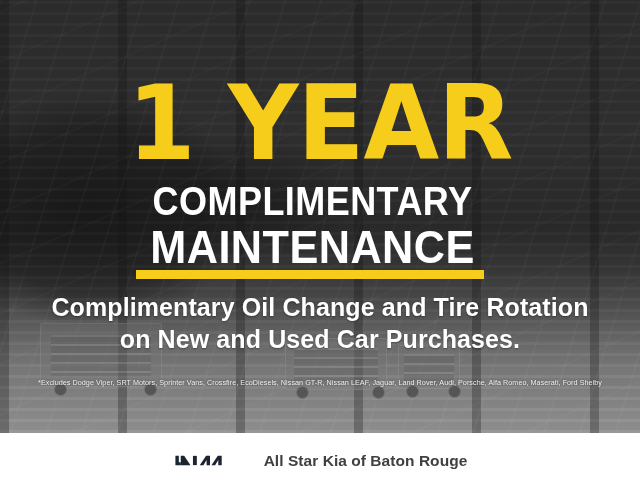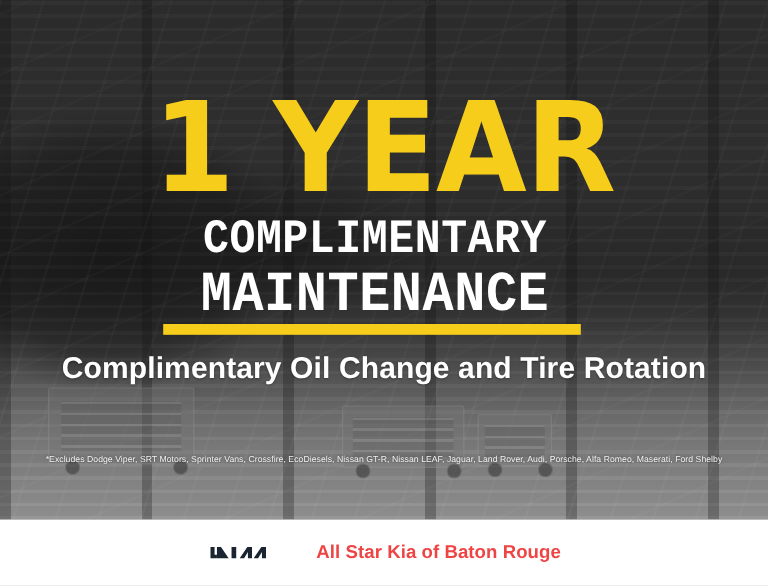--- a/index.html
+++ b/index.html
@@ -135,21 +135,21 @@
     white-space: nowrap;
     transform: scaleX(0.94);
   }
 
   
   .headline-sub {
     position: absolute;
     left: 0; right: 15px;
     top: 180px;
     color: #ffffff;
-    font-family: Liberation Mono, monospace;
+    font-family: Liberation Sans, sans-serif;
     font-weight: 700;
     font-size: 42px;
     line-height: 1.06;
     letter-spacing: 0.5px;
   }
   .headline-sub .line {
     display: block;
     white-space: nowrap;
   }
   .line-complimentary { transform: scaleX(0.90); font-size: 40px; }
@@ -207,21 +207,21 @@
     align-items: center;
     justify-content: center;
     gap: 17px;
   }
   .kia-logo {
     display: block;
     width: 74px;
     height: 19px;
   }
   .dealer-name {
-    color: #ef4444;
+    color: #404040;
     font-family: "Liberation Sans", sans-serif;
     font-weight: 700;
     font-size: 15.5px;
     letter-spacing: 0.05px;
     white-space: nowrap;
   }
 </style>
 </head>
 <body>
 
@@ -248,20 +248,21 @@
 
       <div class="headline-sub">
         <span class="line line-complimentary">COMPLIMENTARY</span>
         <span class="line line-maintenance">MAINTENANCE</span>
       </div>
 
       <div class="divider"></div>
 
       <div class="offer-copy">
         <span class="line">Complimentary Oil Change and Tire Rotation</span>
+        <span class="line">on New and Used Car Purchases.</span>
       </div>
 
       <div class="disclaimer">
         <span class="line">*Excludes Dodge Viper, SRT Motors, Sprinter Vans, Crossfire, EcoDiesels, Nissan GT-R, Nissan LEAF, Jaguar, Land Rover, Audi, Porsche, Alfa Romeo, Maserati, Ford Shelby</span>
       </div>
 
     </div>
   </div>
 
   <div class="footer">

